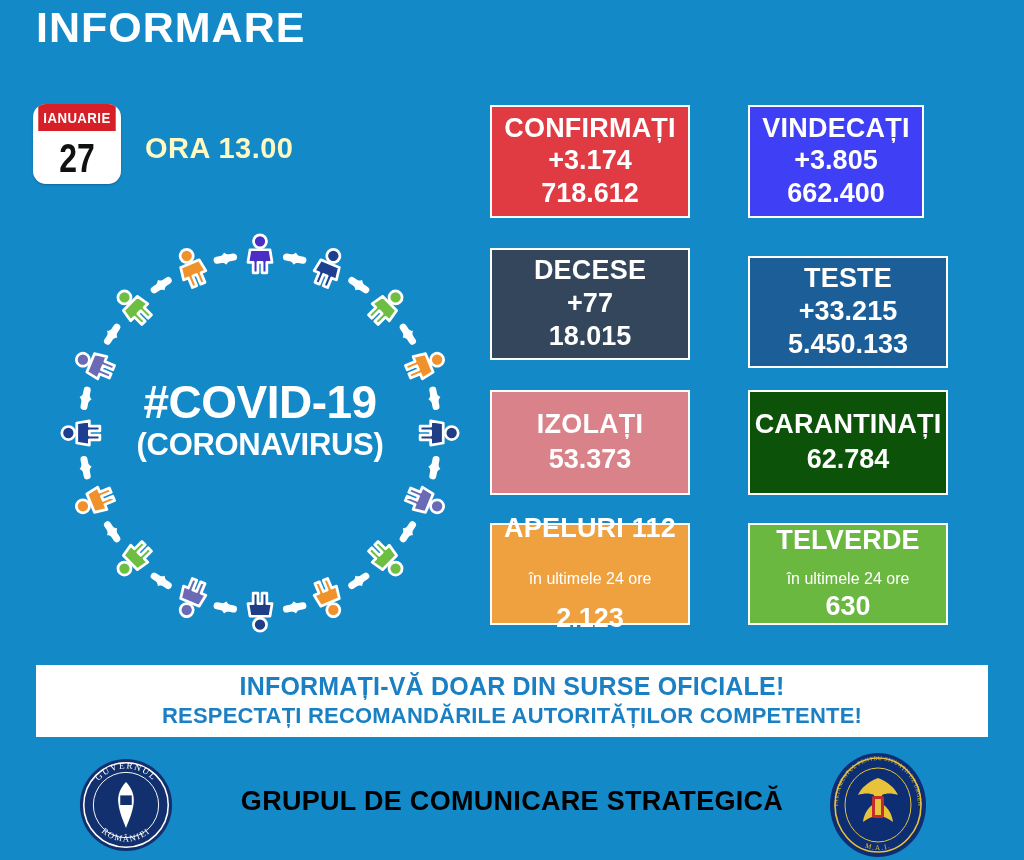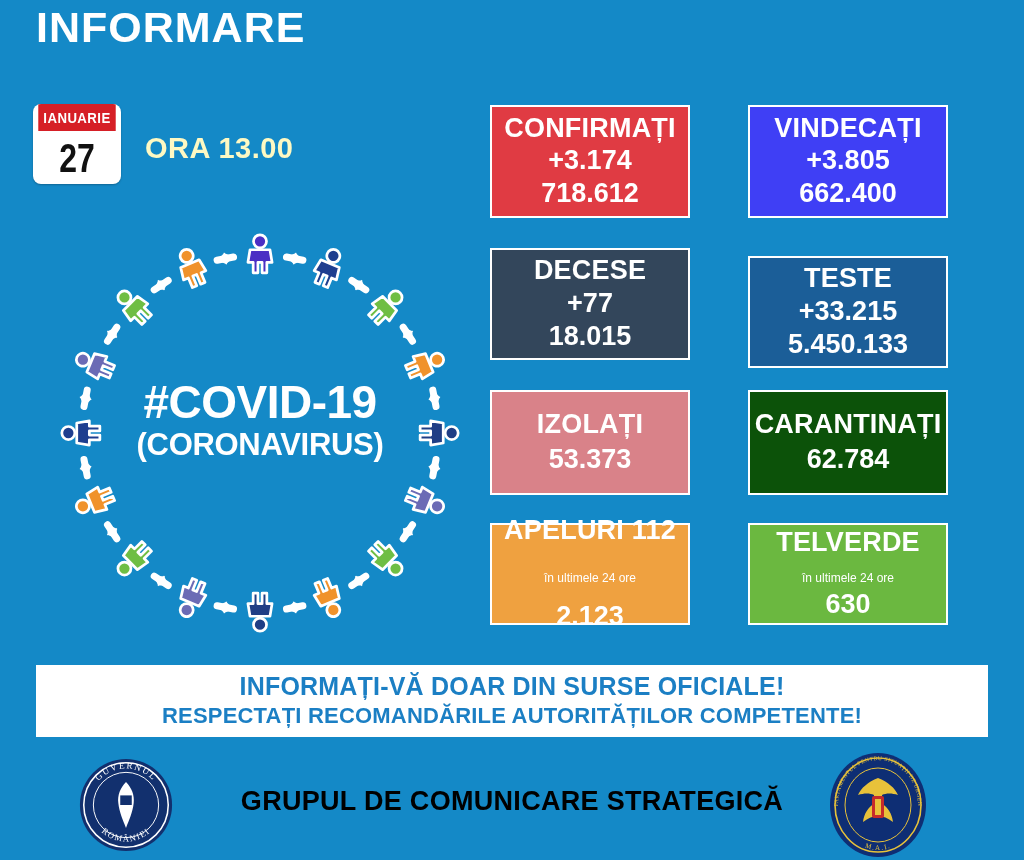--- a/index.html
+++ b/index.html
@@ -29,21 +29,21 @@
   }
 
   
   .calendar {
     position: absolute;
     left: 33px;
     top: 104px;
     width: 88px;
     height: 80px;
     background: #ffffff;
-    border-radius: 8px;
+    border-radius: 13px;
     overflow: hidden;
     box-shadow: 0 1px 2px rgba(0,0,0,.25);
   }
   .calendar-month {
     height: 27px;
     background: #D61F26;
     color: #ffffff;
     font-size: 15px;
     font-weight: bold;
     letter-spacing: .5px;
@@ -107,21 +107,21 @@
     align-items: center;
     justify-content: center;
   }
   .stat .label {
     font-size: 27px;
     font-weight: bold;
     letter-spacing: .2px;
     line-height: 1.18;
   }
   .stat .sub {
-    font-size: 12px;
+    font-size: 16px;
     font-weight: normal;
     line-height: 1.2;
     margin-top: 12px;
   }
   .stat .delta,
   .stat .total {
     font-size: 27px;
     font-weight: bold;
     line-height: 1.22;
   }
@@ -353,21 +353,21 @@
       <div class="l2">(CORONAVIRUS)</div>
     </div>
   </div>
 
   <div class="stat" style="left: 490px; top: 105px; width: 200px; height: 113px; background: rgb(224, 59, 67);">
     <div class="label">CONFIRMAȚI</div>
     <div class="delta">+3.174</div>
     <div class="total">718.612</div>
   </div>
 
-  <div class="stat" style="left: 748px; top: 105px; width: 200px; height: 113px; background: rgb(63, 63, 245);">
+  <div class="stat" style="left: 748px; top: 105px; width: 176px; height: 113px; background: rgb(63, 63, 245);">
     <div class="label">VINDECAȚI</div>
     <div class="delta">+3.805</div>
     <div class="total">662.400</div>
   </div>
 
   <div class="stat" style="left: 490px; top: 248px; width: 200px; height: 112px; background: rgb(51, 70, 91);">
     <div class="label">DECESE</div>
     <div class="delta">+77</div>
     <div class="total">18.015</div>
   </div>

